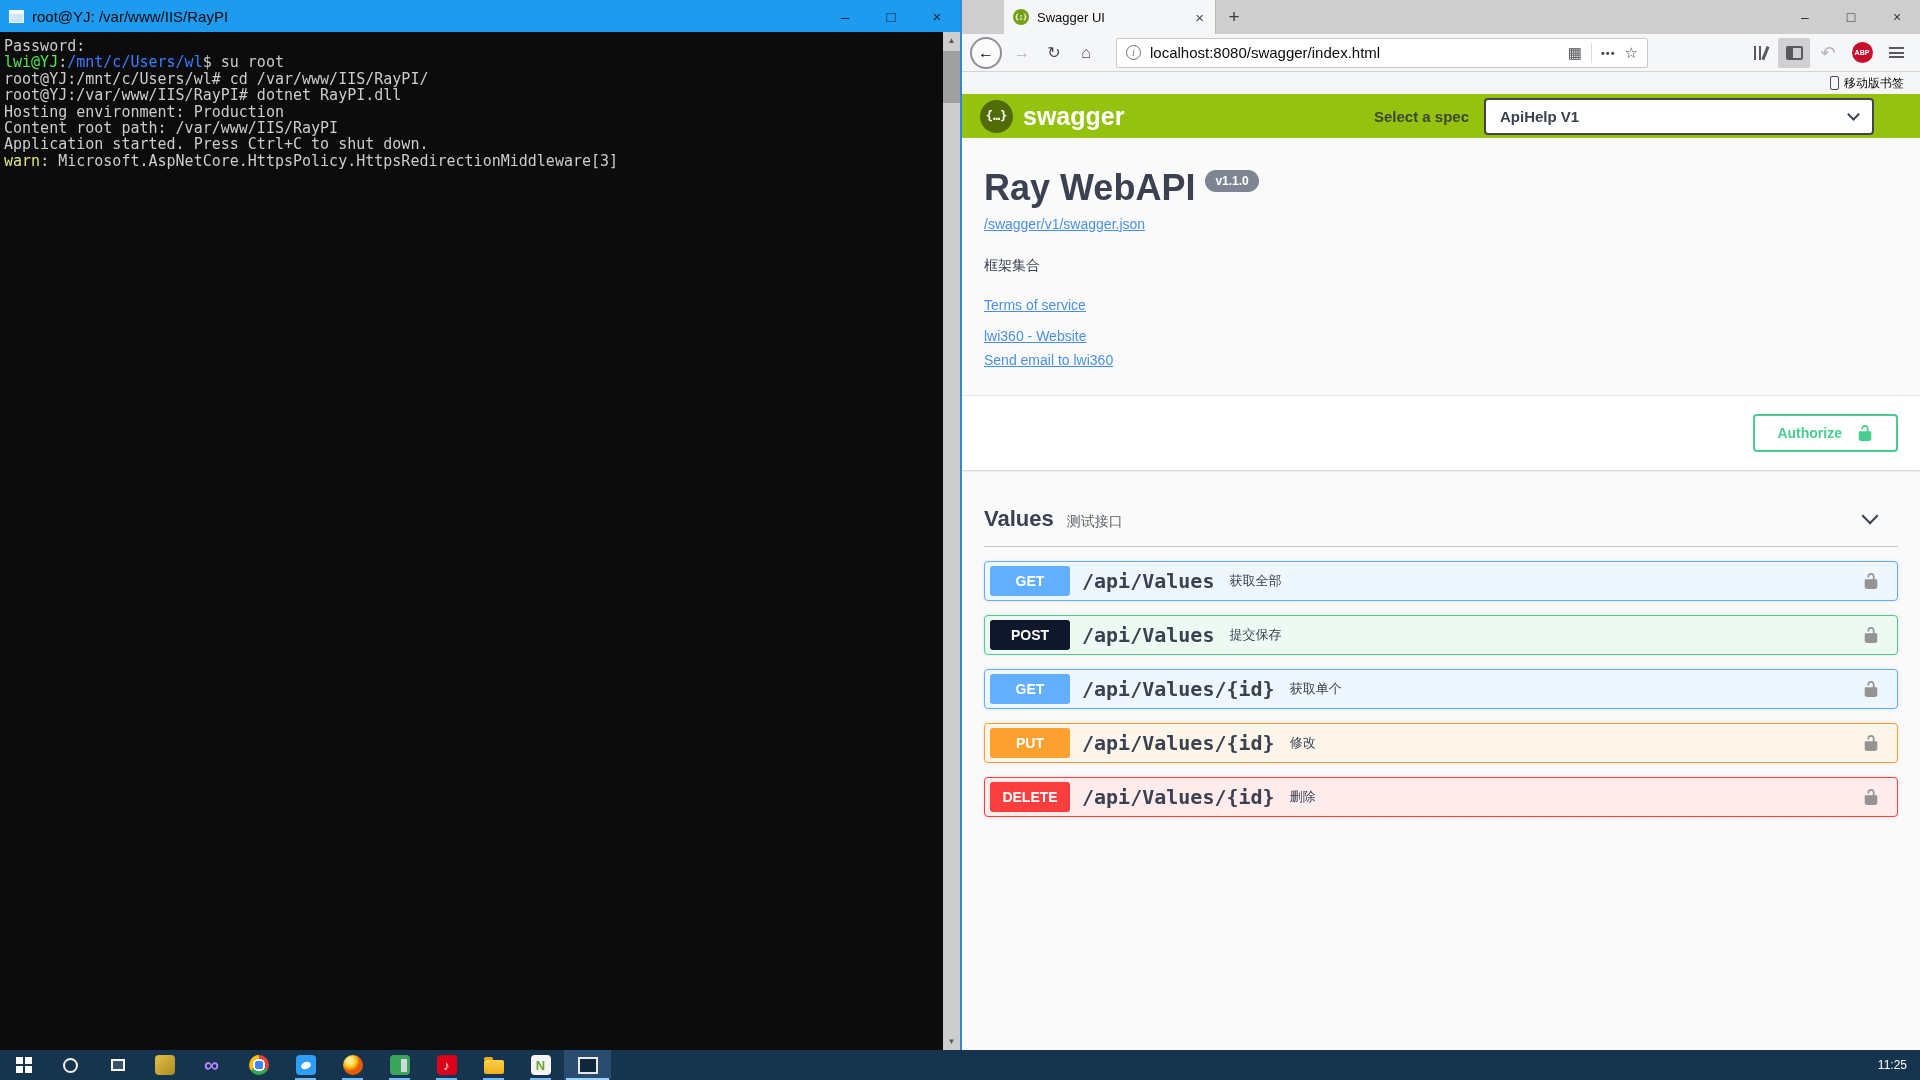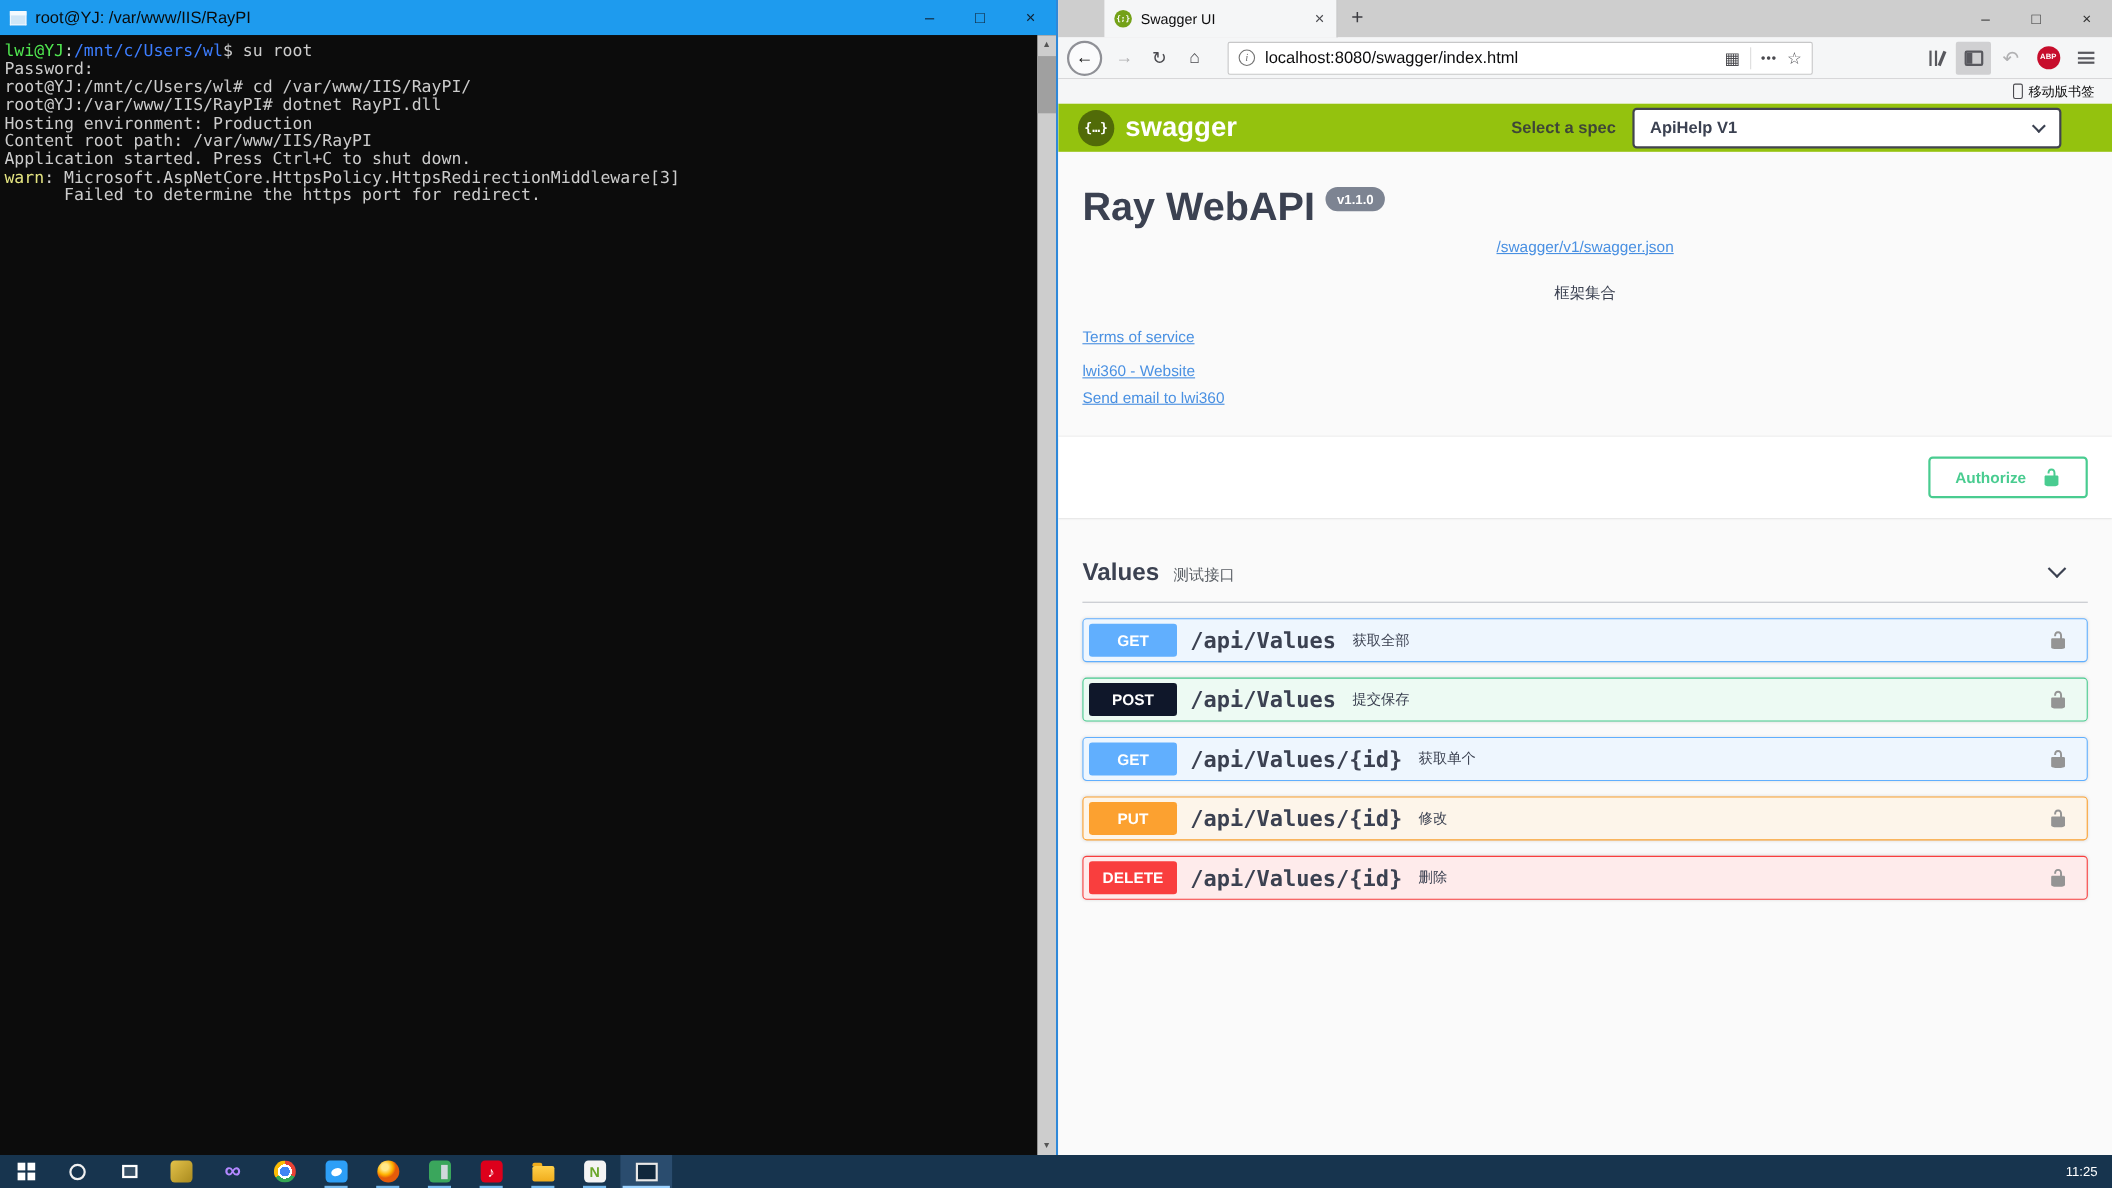--- a/index.html
+++ b/index.html
@@ -63,21 +63,21 @@
   .b-page { position:absolute; top:94px; left:0; right:0; bottom:0; background:#fafafa; overflow:hidden; }
   .sw-topbar { height:44px; background:#94c20e; display:flex; align-items:center; padding:0 18px; }
   .sw-logo { width:33px; height:33px; border-radius:50%; background:#516b08; color:#fff; font-size:12px; font-weight:bold; display:flex; align-items:center; justify-content:center; font-family:"DejaVu Sans Mono", monospace; }
   .sw-brand { color:#fff; font-size:25px; font-weight:bold; margin-left:10px; }
   .sw-spec { margin-left:auto; display:flex; align-items:center; gap:15px; padding-right:28px; }
   .sw-spec-label { font-size:15px; font-weight:bold; color:#3e4637; }
   .sw-select { width:390px; height:37px; background:#fff; border:2px solid #41444e; border-radius:4px; display:flex; align-items:center; padding:0 14px; }
   .sw-select-value { font-size:15px; font-weight:bold; color:#3b4151; }
   .chev { width:9px; height:9px; border-right:2px solid #3b4151; border-bottom:2px solid #3b4151; transform:rotate(45deg); margin-left:auto; margin-bottom:4px; }
 
-  .sw-info { padding:30px 22px 0;text-align:center; }
+  .sw-info { padding:30px 22px 0; }
   .sw-title-row { display:flex; align-items:flex-start; }
   .sw-title { font-size:36px; font-weight:bold; color:#3b4151; line-height:1.1; }
   .sw-version { background:#7d8492; color:#fff; font-size:12px; font-weight:bold; padding:4px 10px; border-radius:13px; margin-left:10px; margin-top:2px; }
   .sw-link { display:inline-block; color:#4990e2; font-size:14px; text-decoration:underline; cursor:pointer; }
   .spec-json { margin-top:8px; }
   .sw-desc { margin-top:24px; font-size:14px; color:#3b4151; }
   .link-terms { margin-top:22px; display:block; width:max-content; }
   .link-site  { margin-top:15px; display:block; width:max-content; }
   .link-mail  { margin-top:8px;  display:block; width:max-content; }
 
@@ -134,29 +134,28 @@
     <div class="t-titlebar">
       <span class="t-icon"></span>
       <span class="t-title">root@YJ: /var/www/IIS/RayPI</span>
       <span class="t-controls">
         <span class="tbtn">–</span>
         <span class="tbtn">□</span>
         <span class="tbtn">×</span>
       </span>
     </div>
     <div class="t-body">
+        <div class="t-line"><span class="c-fg">Password:</span></div>
         <div class="t-line"><span class="c-green">lwi@YJ</span><span class="c-fg">:</span><span class="c-blue">/mnt/c/Users/wl</span><span class="c-fg">$ su root</span></div>
-        <div class="t-line"><span class="c-fg">Password:</span></div>
         <div class="t-line"><span class="c-fg">root@YJ:/mnt/c/Users/wl# cd /var/www/IIS/RayPI/</span></div>
         <div class="t-line"><span class="c-fg">root@YJ:/var/www/IIS/RayPI# dotnet RayPI.dll</span></div>
         <div class="t-line"><span class="c-fg">Hosting environment: Production</span></div>
         <div class="t-line"><span class="c-fg">Content root path: /var/www/IIS/RayPI</span></div>
         <div class="t-line"><span class="c-fg">Application started. Press Ctrl+C to shut down.</span></div>
         <div class="t-line"><span class="c-yellow">warn</span><span class="c-fg">: Microsoft.AspNetCore.HttpsPolicy.HttpsRedirectionMiddleware[3]</span></div>
-        <div class="t-line"><span class="c-fg">      Failed to determine the https port for redirect.</span></div>
       </div>
     <div class="t-scrollbar">
       <span class="t-sb-up">▲</span>
       <span class="t-sb-thumb"></span>
       <span class="t-sb-down">▼</span>
     </div>
   </div>
 
   <div class="browser">
     <div class="b-tabbar">

